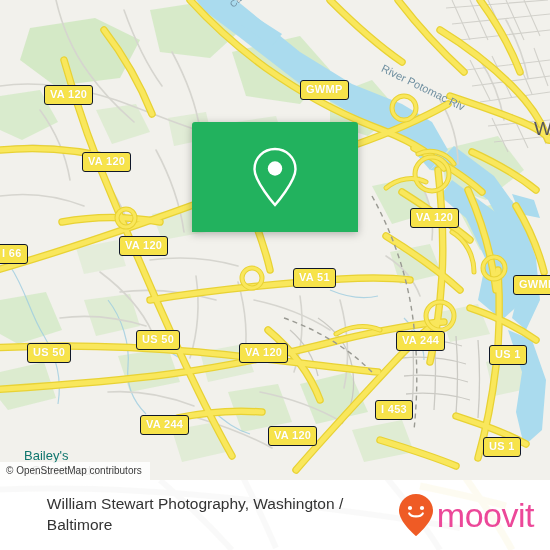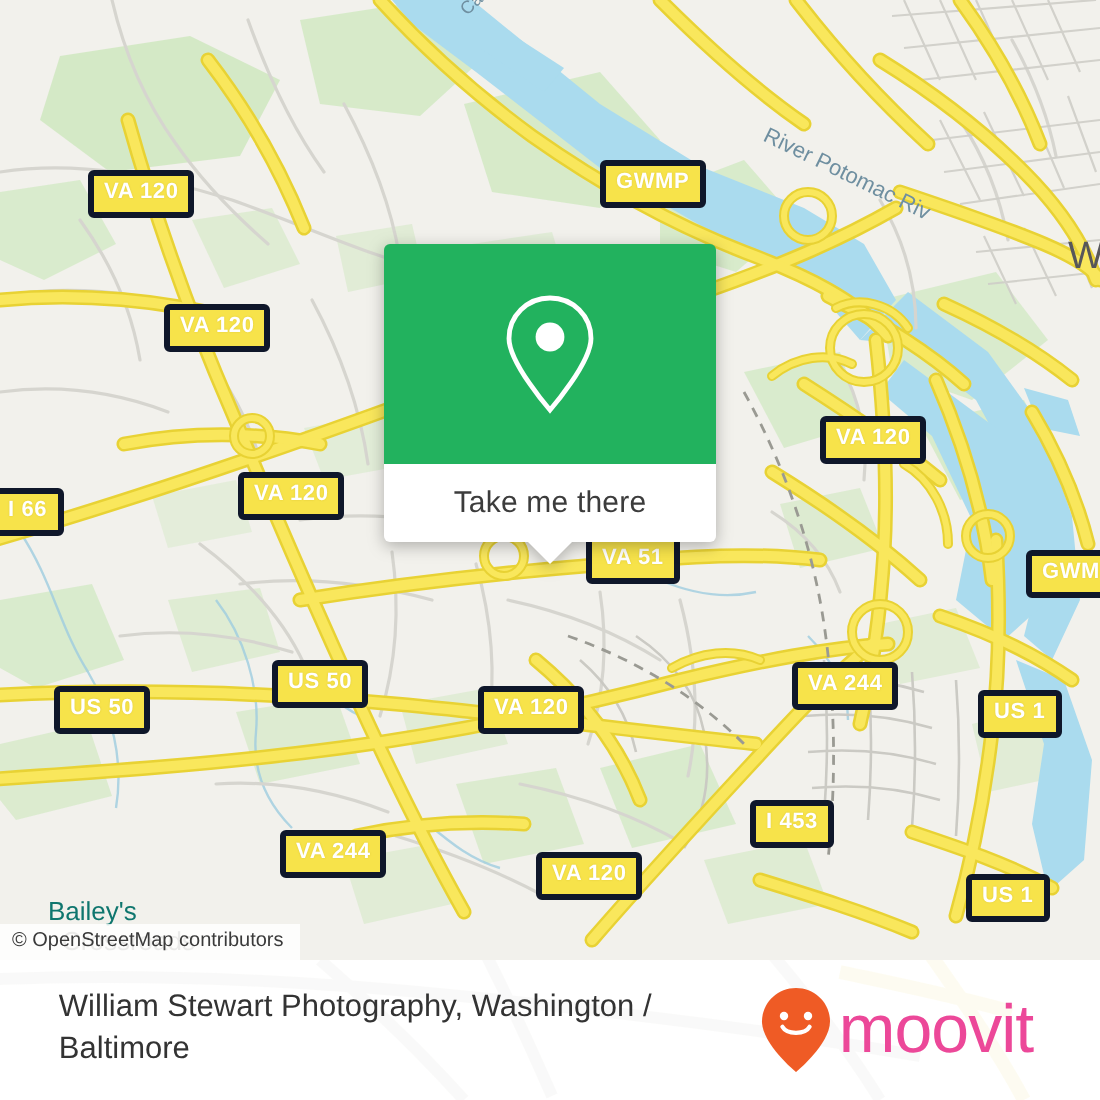--- a/index.html
+++ b/index.html
@@ -54,21 +54,21 @@
   }
   .edge-label {
     font-size: 19px;
     color: #57575a;
   }
 
   
   .shield {
     position: absolute;
     background: #f7e34a;
-    border: 3px solid #0f172a;
+    border: 1px solid #0f172a;
     border-radius: 3px;
     color: #ffffff;
     font-size: 11px;
     font-weight: bold;
     line-height: 1;
     padding: 3px 5px 4px 5px;
     letter-spacing: 0.3px;
     white-space: nowrap;
     box-sizing: border-box;
     text-shadow: 0 0 1px rgba(150,130,20,.25);
@@ -141,21 +141,21 @@
     position: absolute;
     left: 0; top: -480px;
     opacity: 0.13;
     pointer-events: none;
   }
   #footer-inner {
     position: relative;
     height: 100%;
     display: flex;
     align-items: center;
-    justify-content: center;
+    justify-content: flex-end;
     padding: 0 16px 0 12px;
     box-sizing: border-box;
   }
   #footer-title {
     font-size: 15.5px;
     color: #333333;
     line-height: 1.35;
     max-width: 350px;
   }
   #brand {
@@ -436,24 +436,20 @@
     <div class="shield" style="left:483px; top:437px;">US 1</div>
 
     <div id="popup">
       <div id="popup-top">
         <svg width="54" height="62" viewBox="0 0 54 62">
           <path d="M27 3 C15.5 3 6.5 12 6.5 23.2 C6.5 35.5 27 59 27 59
                    C27 59 47.5 35.5 47.5 23.2 C47.5 12 38.5 3 27 3 Z" fill="none" stroke="#ffffff" stroke-width="2.4"></path>
           <circle cx="27" cy="22.5" r="7.2" fill="#ffffff"></circle>
         </svg>
       </div>
-      <div id="popup-bottom">
-        <span id="popup-label">Take me there</span>
-        <span id="popup-tip"></span>
-      </div>
     </div>
 
     <div id="attribution">© OpenStreetMap contributors</div>
   </div>
 
   <div id="footer">
     <svg id="footer-watermark" width="550" height="550" viewBox="0 0 550 550">
       <g fill="none" stroke="#d9d8d2" stroke-width="6">
         <path d="M64,60 C78,110 96,160 116,206 C136,254 156,300 176,344
                  C196,388 214,424 232,456 C248,486 262,516 276,548"></path>

